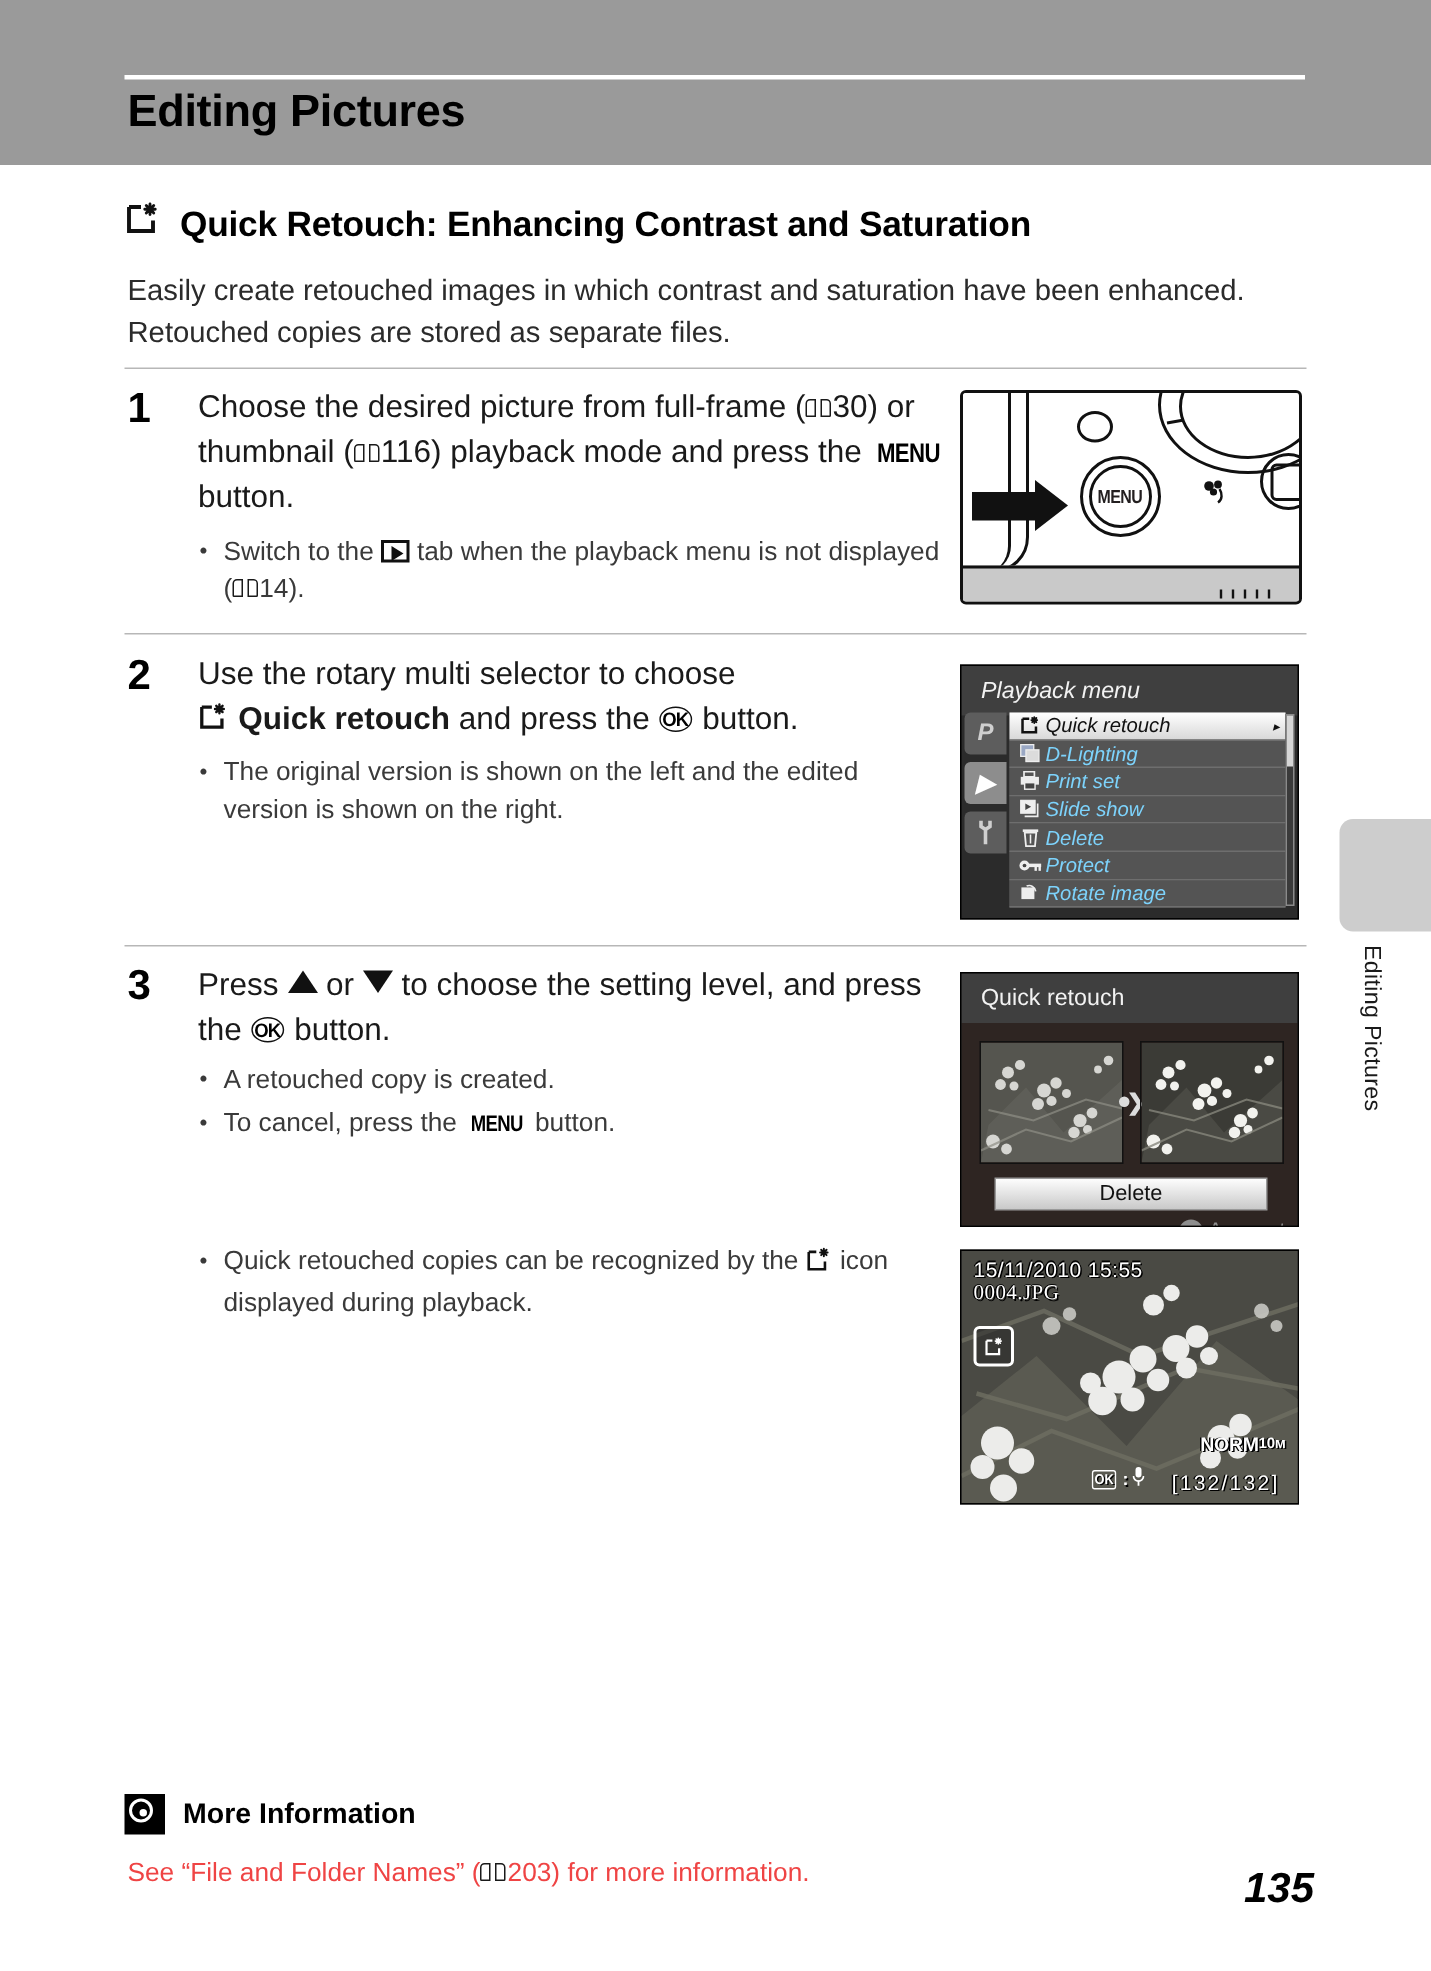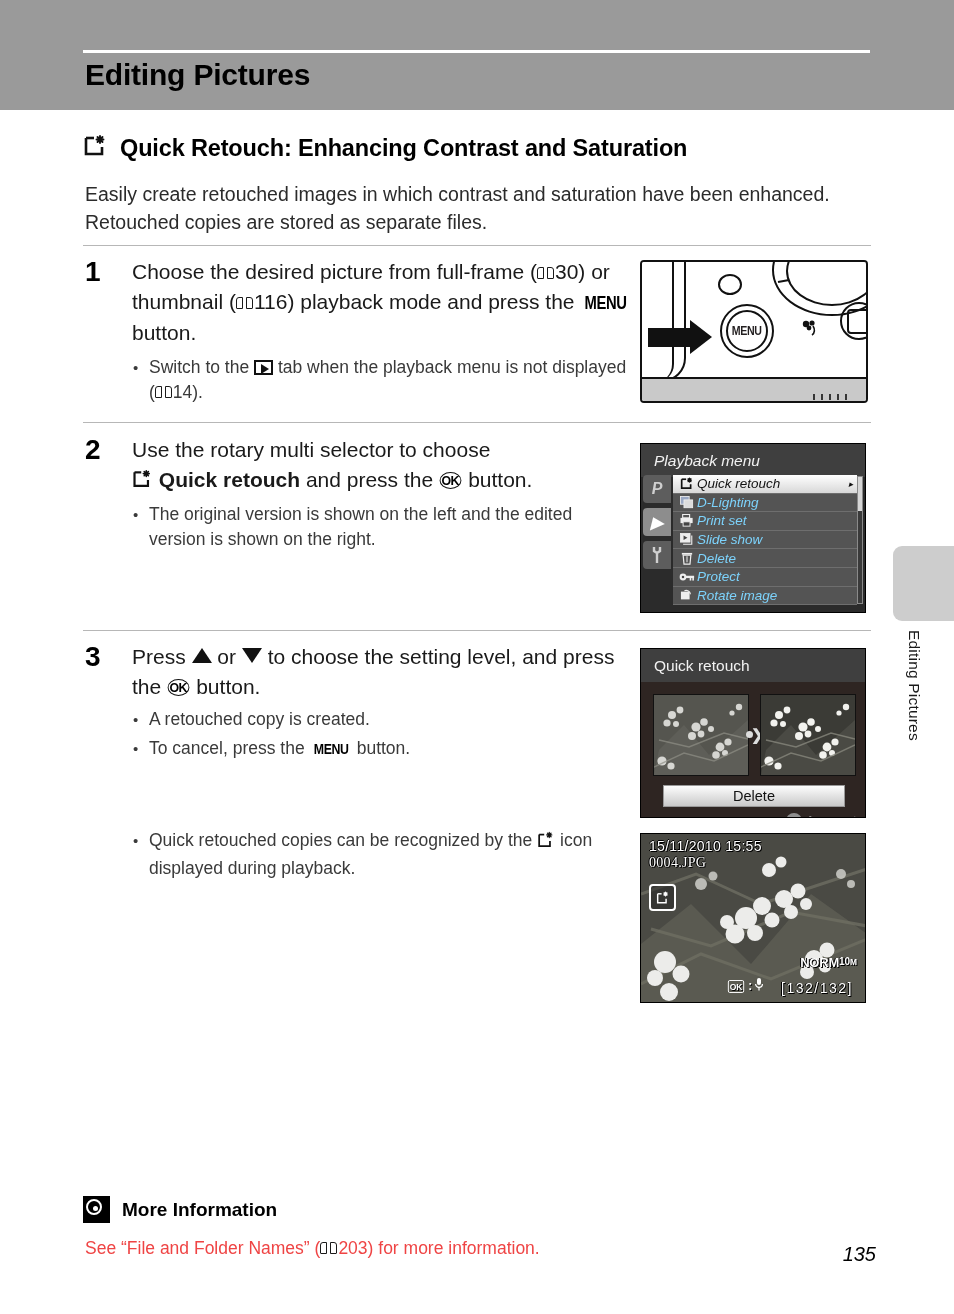--- a/index.html
+++ b/index.html
@@ -594,23 +594,23 @@
   }
   .note-body {
     position: absolute;
     left: 85px; top: 1238px;
     font-size: 17.5px;
     color: #ef4444;
   }
   .page-num {
     position: absolute;
     right: 78px; top: 1243px;
-    font-size: 20px;
+    font-size: 28px;
     font-style: italic;
-    font-weight: normal;
+    font-weight: bold;
     color: #000;
   }
 </style>
 </head>
 <body>
 
 <div class="header-band">
   <div class="header-rule"></div>
   <div class="header-title">Editing Pictures</div>
 </div>

